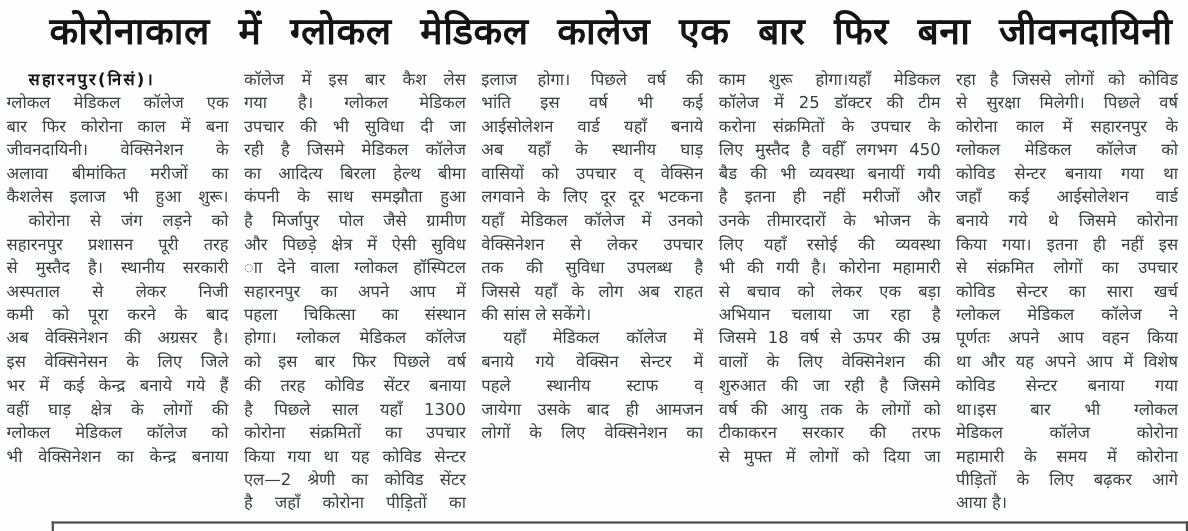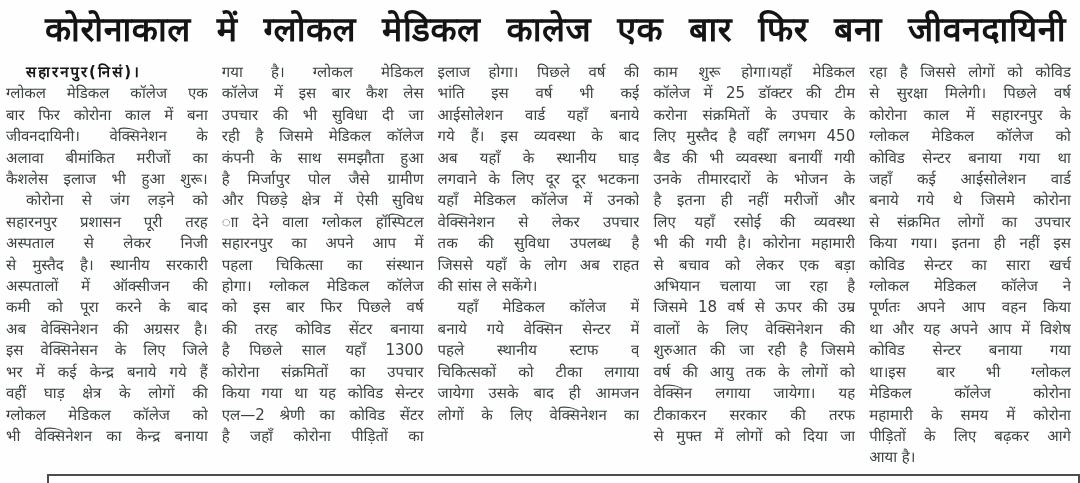--- a/index.html
+++ b/index.html
@@ -73,100 +73,98 @@
   <div id="columns">
       <div class="col">
         <div class="line bold indent last">सहारनपुर(निसं)।</div>
         <div class="line">ग्लोकल मेडिकल कॉलेज एक</div>
         <div class="line">बार फिर कोरोना काल में बना</div>
         <div class="line">जीवनदायिनी। वेक्सिनेशन के</div>
         <div class="line">अलावा बीमांकित मरीजों का</div>
         <div class="line">कैशलेस इलाज भी हुआ शुरू।</div>
         <div class="line indent">कोरोना से जंग लड़ने को</div>
         <div class="line">सहारनपुर प्रशासन पूरी तरह</div>
+        <div class="line">से मुस्तैद है। स्थानीय सरकारी</div>
         <div class="line">अस्पताल से लेकर निजी</div>
-        <div class="line">से मुस्तैद है। स्थानीय सरकारी</div>
-        <div class="line">अस्पतालों में ऑक्सीजन की</div>
         <div class="line">कमी को पूरा करने के बाद</div>
         <div class="line">अब वेक्सिनेशन की अग्रसर है।</div>
         <div class="line">इस वेक्सिनेसन के लिए जिले</div>
         <div class="line">भर में कई केन्द्र बनाये गये हैं</div>
         <div class="line">वहीं घाड़ क्षेत्र के लोगों की</div>
         <div class="line">ग्लोकल मेडिकल कॉलेज को</div>
         <div class="line">भी वेक्सिनेशन का केन्द्र बनाया</div>
       </div>
       <div class="col">
+        <div class="line">कॉलेज में इस बार कैश लेस</div>
         <div class="line">गया है। ग्लोकल मेडिकल</div>
-        <div class="line">कॉलेज में इस बार कैश लेस</div>
         <div class="line">उपचार की भी सुविधा दी जा</div>
         <div class="line">रही है जिसमे मेडिकल कॉलेज</div>
+        <div class="line">का आदित्य बिरला हेल्थ बीमा</div>
         <div class="line">कंपनी के साथ समझौता हुआ</div>
         <div class="line">है मिर्जापुर पोल जैसे ग्रामीण</div>
         <div class="line">और पिछड़े क्षेत्र में ऐसी सुविध</div>
         <div class="line">ाा देने वाला ग्लोकल हॉस्पिटल</div>
         <div class="line">सहारनपुर का अपने आप में</div>
         <div class="line">पहला चिकित्सा का संस्थान</div>
         <div class="line">होगा। ग्लोकल मेडिकल कॉलेज</div>
         <div class="line">को इस बार फिर पिछले वर्ष</div>
         <div class="line">की तरह कोविड सेंटर बनाया</div>
         <div class="line">है पिछले साल यहाँ 1300</div>
         <div class="line">कोरोना संक्रमितों का उपचार</div>
         <div class="line">किया गया था यह कोविड सेन्टर</div>
         <div class="line">एल—2 श्रेणी का कोविड सेंटर</div>
         <div class="line">है जहाँ कोरोना पीड़ितों का</div>
       </div>
       <div class="col">
         <div class="line">इलाज होगा। पिछले वर्ष की</div>
         <div class="line">भांति इस वर्ष भी कई</div>
         <div class="line">आईसोलेशन वार्ड यहाँ बनाये</div>
-        <div class="line">गये हैं। इस व्यवस्था के बाद</div>
         <div class="line">अब यहाँ के स्थानीय घाड़</div>
+        <div class="line">वासियों को उपचार व् वेक्सिन</div>
         <div class="line">लगवाने के लिए दूर दूर भटकना</div>
         <div class="line">यहाँ मेडिकल कॉलेज में उनको</div>
         <div class="line">वेक्सिनेशन से लेकर उपचार</div>
         <div class="line">तक की सुविधा उपलब्ध है</div>
         <div class="line">जिससे यहाँ के लोग अब राहत</div>
         <div class="line last">की सांस ले सकेंगे।</div>
         <div class="line indent">यहाँ मेडिकल कॉलेज में</div>
         <div class="line">बनाये गये वेक्सिन सेन्टर में</div>
         <div class="line">पहले स्थानीय स्टाफ व्</div>
-        <div class="line">चिकित्सकों को टीका लगाया</div>
         <div class="line">जायेगा उसके बाद ही आमजन</div>
         <div class="line">लोगों के लिए वेक्सिनेशन का</div>
       </div>
       <div class="col">
         <div class="line">काम शुरू होगा।यहाँ मेडिकल</div>
         <div class="line">कॉलेज में 25 डॉक्टर की टीम</div>
         <div class="line">करोना संक्रमितों के उपचार के</div>
         <div class="line">लिए मुस्तैद है वहीँ लगभग 450</div>
         <div class="line">बैड की भी व्यवस्था बनायीं गयी</div>
+        <div class="line">है इतना ही नहीं मरीजों और</div>
         <div class="line">उनके तीमारदारों के भोजन के</div>
-        <div class="line">है इतना ही नहीं मरीजों और</div>
         <div class="line">लिए यहाँ रसोई की व्यवस्था</div>
         <div class="line">भी की गयी है। कोरोना महामारी</div>
         <div class="line">से बचाव को लेकर एक बड़ा</div>
         <div class="line">अभियान चलाया जा रहा है</div>
         <div class="line">जिसमे 18 वर्ष से ऊपर की उम्र</div>
         <div class="line">वालों के लिए वेक्सिनेशन की</div>
         <div class="line">शुरुआत की जा रही है जिसमे</div>
         <div class="line">वर्ष की आयु तक के लोगों को</div>
-        <div class="line">वेक्सिन लगाया जायेगा। यह</div>
         <div class="line">टीकाकरन सरकार की तरफ</div>
         <div class="line">से मुफ्त में लोगों को दिया जा</div>
       </div>
       <div class="col">
         <div class="line">रहा है जिससे लोगों को कोविड</div>
         <div class="line">से सुरक्षा मिलेगी।  पिछले वर्ष</div>
         <div class="line">कोरोना काल में सहारनपुर के</div>
         <div class="line">ग्लोकल मेडिकल कॉलेज को</div>
         <div class="line">कोविड सेन्टर बनाया गया था</div>
         <div class="line">जहाँ कई आईसोलेशन वार्ड</div>
         <div class="line">बनाये गये थे जिसमे कोरोना</div>
+        <div class="line">किया गया। इतना ही नहीं इस</div>
         <div class="line">से संक्रमित लोगों का उपचार</div>
-        <div class="line">किया गया। इतना ही नहीं इस</div>
         <div class="line">कोविड सेन्टर का सारा खर्च</div>
         <div class="line">ग्लोकल मेडिकल कॉलेज ने</div>
         <div class="line">पूर्णतः अपने आप वहन किया</div>
         <div class="line">था और यह अपने आप में विशेष</div>
         <div class="line">कोविड सेन्टर बनाया गया</div>
         <div class="line">था।इस बार भी ग्लोकल</div>
         <div class="line">मेडिकल कॉलेज कोरोना</div>
         <div class="line">महामारी के समय में कोरोना</div>
         <div class="line">पीड़ितों के लिए बढ़कर आगे</div>
         <div class="line last">आया है।</div>

